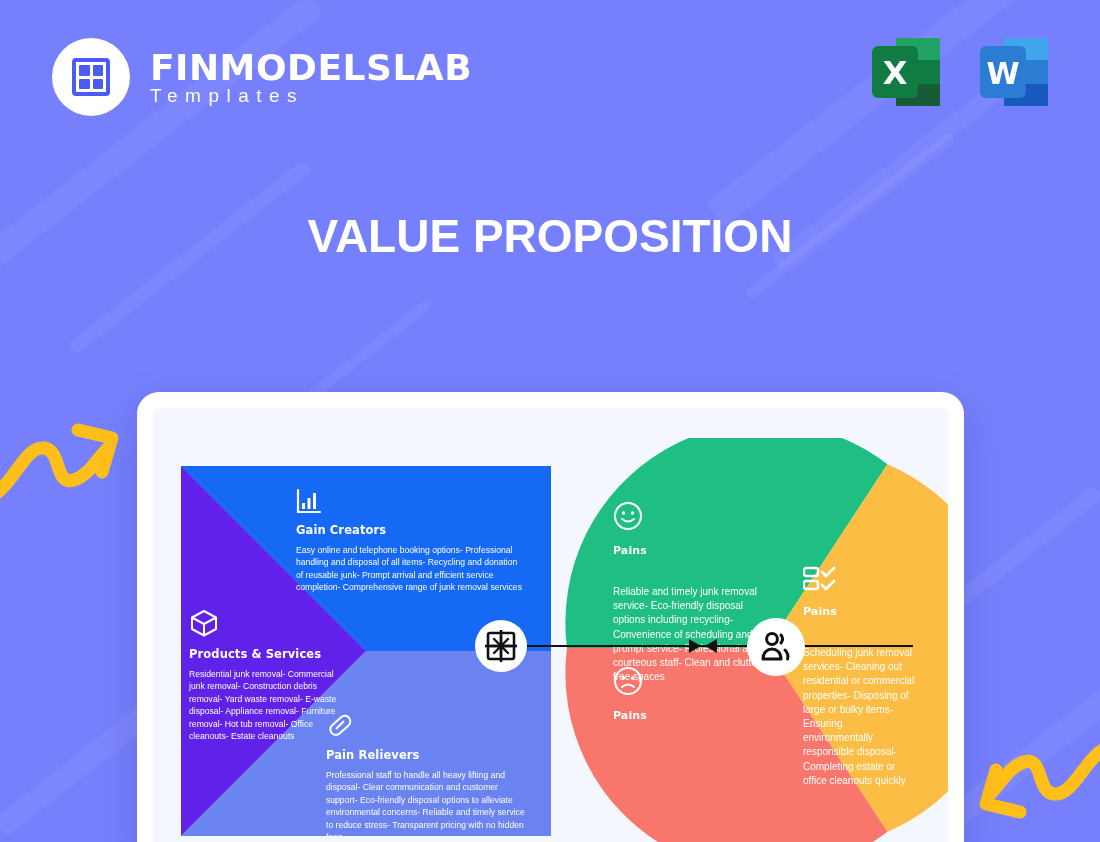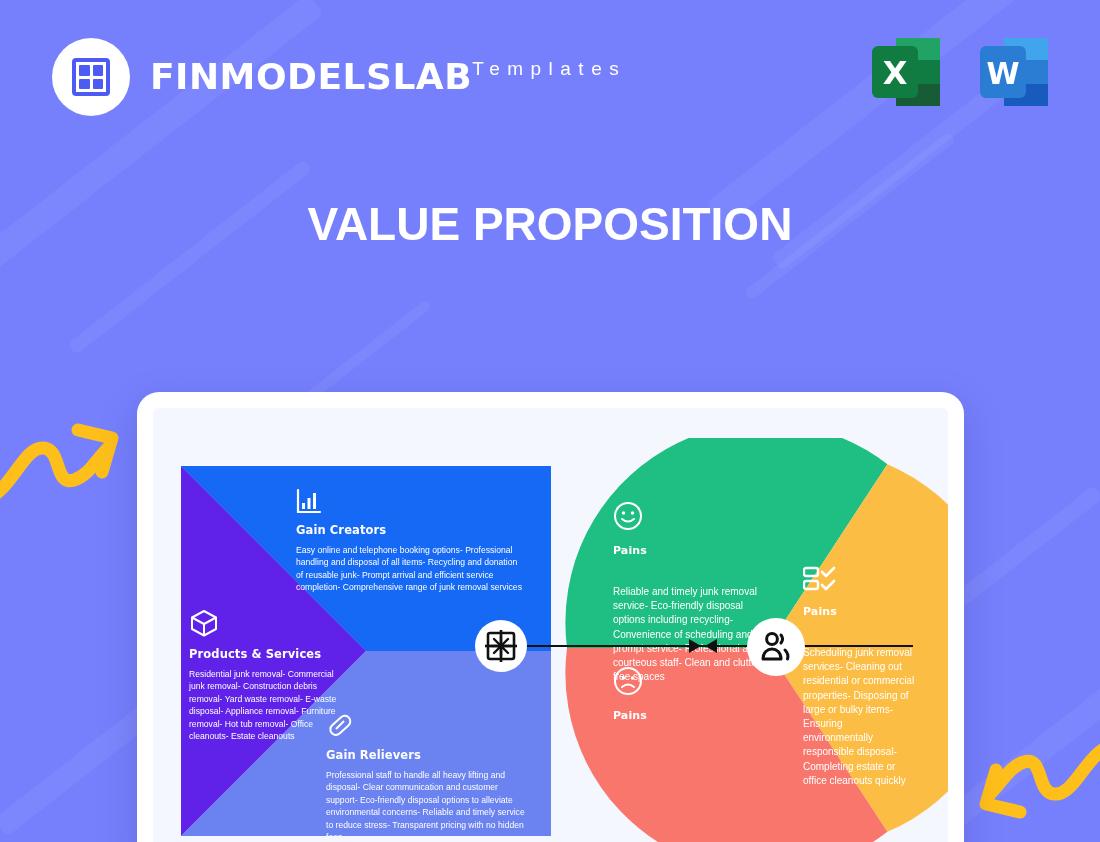--- a/index.html
+++ b/index.html
@@ -24,35 +24,35 @@
   .s9{width:460px;height:24px;right:-120px;bottom:40px;}
 
   
   .logo-wrap{position:absolute;left:52px;top:38px;display:flex;align-items:center;gap:20px;}
   .logo-circle{width:78px;height:78px;border-radius:50%;background:#fff;display:flex;
      align-items:center;justify-content:center;flex:0 0 auto;}
   .logo-mark{width:38px;height:38px;border:4px solid #4d5bf5;border-radius:4px;
      display:grid;grid-template-columns:1fr 1fr;grid-template-rows:1fr 1fr;gap:3px;padding:3px;
      box-sizing:border-box;}
   .logo-mark span{background:#4d5bf5;border-radius:1px;display:block;}
-  .logo-text{display:flex;flex-direction:row;}
+  .logo-text{display:flex;flex-direction:column;}
   .logo-name{color:#fff;font-size:36px;font-weight:bold;letter-spacing:.5px;line-height:1;
      font-family:"DejaVu Sans", sans-serif;}
   .logo-sub{color:#fff;font-size:19px;letter-spacing:7.5px;line-height:1;
      font-weight:300;font-family:"Liberation Sans", sans-serif;}
 
   .office-icons{position:absolute;right:50px;top:36px;display:flex;gap:36px;}
   .oi{width:72px;height:72px;position:relative;}
 
   
   .title-block{position:absolute;top:190px;left:0;width:1100px;text-align:center;}
   .title-1{color:#fff;font-size:46px;font-weight:bold;line-height:1.15;letter-spacing:-.5px;
      font-family:"DejaVu Sans", sans-serif;}
   .title-2{color:#fff;font-size:46px;font-weight:bold;line-height:1.25;letter-spacing:0px;
-     margin-top:6px;font-family:"Liberation Sans", sans-serif;}
+     margin-top:18px;font-family:"Liberation Sans", sans-serif;}
 
   
   .arrow-left{position:absolute;left:-8px;top:408px;width:130px;height:96px;}
   .arrow-right{position:absolute;right:-6px;bottom:10px;width:132px;height:98px;}
 
   
   .device{position:absolute;left:137px;top:392px;width:827px;height:470px;
      background:#fff;border-radius:22px 22px 0 0;box-sizing:border-box;padding:16px 16px 0 16px;
      box-shadow:0 14px 40px rgba(30,20,90,.18);}
   .screen{width:100%;height:100%;background:#f4f7fd;border-radius:6px 6px 0 0;position:relative;
@@ -198,21 +198,21 @@
           <p>Easy online and telephone booking options- Professional handling and disposal of all items- Recycling and donation of reusable junk- Prompt arrival and efficient service completion- Comprehensive range of junk removal services</p>
         </div>
 
         <div class="blk" id="blk-pain-relievers">
           <div class="ico">
             <svg width="28" height="28" viewBox="0 0 28 28">
               <rect x="2.5" y="9" width="23" height="11" rx="5.5" stroke="#fff" stroke-width="2" fill="none" transform="rotate(-42 14 14)"></rect>
               <line x1="10" y1="18" x2="18" y2="10" stroke="#fff" stroke-width="2"></line>
             </svg>
           </div>
-          <h4>Gain Relievers</h4>
+          <h4>Pain Relievers</h4>
           <p>Professional staff to handle all heavy lifting and disposal- Clear communication and customer support- Eco-friendly disposal options to alleviate environmental concerns- Reliable and timely service to reduce stress- Transparent pricing with no hidden fees</p>
         </div>
       </div>
     </div>
 
     <div class="center-badge" id="badge-left">
       <svg width="32" height="32" viewBox="0 0 32 32">
         <rect x="3" y="3" width="26" height="26" rx="2" stroke="#111" stroke-width="2.6" fill="none"></rect>
         <line x1="16" y1="0" x2="16" y2="32" stroke="#111" stroke-width="2.6"></line>
         <line x1="0" y1="16" x2="32" y2="16" stroke="#111" stroke-width="2.6"></line>

